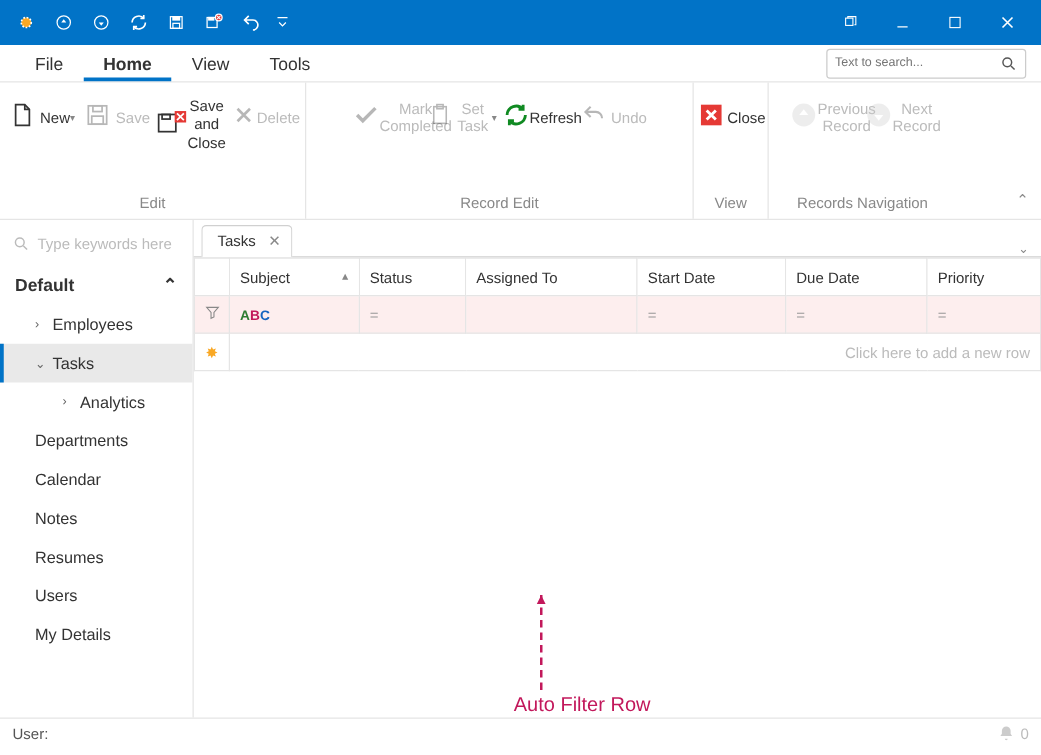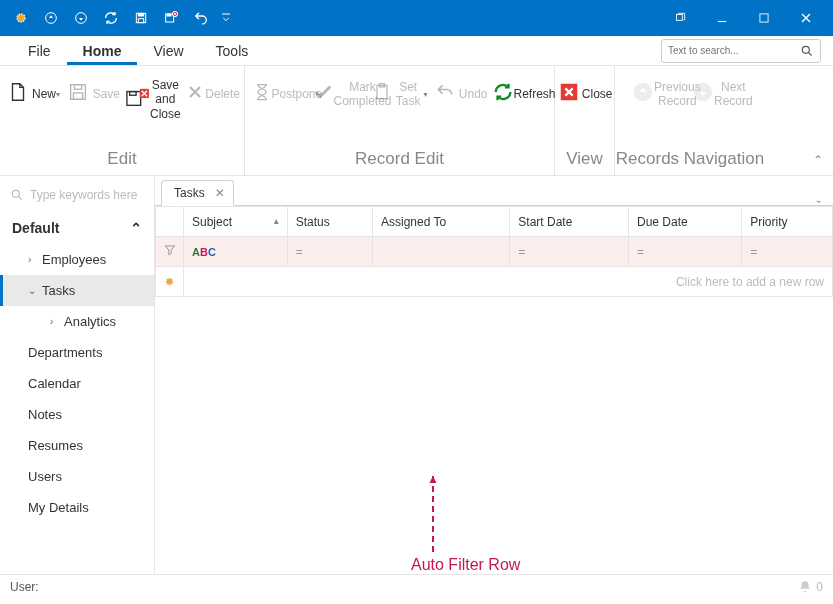--- a/index.html
+++ b/index.html
@@ -19,21 +19,21 @@
 .menubar .mitem.active { font-weight: 600; border-bottom: 3px solid #0173C7; padding-bottom: 3px; }
 .menubar .mspacer { flex: 1; }
 .menubar .search { width: 160px; height: 24px; border: 1px solid #ccc; border-radius: 3px; display: flex; align-items: center; padding: 0 6px; color: #aaa; font-size: 12px; }
 .menubar .search input { border: none; outline: none; flex: 1; font-size: 10px; color: #1d4ed8; }
 .menubar .search svg { width: 14px; height: 14px; }
 
 
 .ribbon { height: 110px; border-bottom: 1px solid #e5e5e5; display: flex; position: relative; }
 .ribbon .rgroup { display: flex; flex-direction: column; align-items: center; padding: 8px 0 2px; border-right: 1px solid #e5e5e5; }
 .ribbon .rgroup .btns { display: flex; flex: 1; align-items: flex-start; }
-.ribbon .rgroup .glabel { font-size: 17px; color: #888; padding: 2px 0 4px; }
+.ribbon .rgroup .glabel { font-size: 12px; color: #888; padding: 2px 0 4px; }
 .ribbon .rbtn { display: flex; align-items: center; justify-content: flex-start; width: 60px; padding: 4px 2px; text-align: center; font-size: 12px; line-height: 1.2; color: #333; cursor: pointer; }
 .ribbon .rbtn .ricon { width: 32px; height: 28px; display: flex; align-items: center; justify-content: center; margin-bottom: 4px; }
 .ribbon .rbtn.disabled { color: #bbb; }
 .ribbon .rbtn.disabled svg { opacity: 0.35; }
 .ribbon .rbtn .drop { font-size: 8px; color: #888; margin-top: 2px; }
 .ribbon .collapse { position: absolute; right: 10px; bottom: 8px; font-size: 12px; color: #888; }
 
 
 .mainrow { display: flex; height: 398px; }
 
@@ -220,60 +220,52 @@
         <span>Delete</span>
       </div>
     </div>
     <div class="glabel">Edit</div>
   </div>
 
   <div class="rgroup" style="width:310px">
     <div class="btns">
       <div class="rbtn disabled">
         <div class="ricon">
-            <svg viewBox="0 0 24 24" width="20" height="22" fill="none" stroke="#333" stroke-width="1.5">
-              <path d="M6 3h12M6 21h12M7 3c0 5 10 5 10 9s-10 4-10 9M17 3c0 5-10 5-10 9s10 4 10 9"></path>
-            </svg>
-          </div>
-        <span>Postpone</span>
-      </div>
-      <div class="rbtn disabled">
-        <div class="ricon">
             <svg viewBox="0 0 24 24" width="22" height="22" fill="none" stroke="#333" stroke-width="3">
               <path d="M4 12l5 5L20 6"></path>
             </svg>
           </div>
         <span>Mark Completed</span>
       </div>
       <div class="rbtn disabled">
         <div class="ricon">
             <svg viewBox="0 0 24 24" width="20" height="22" fill="none" stroke="#333" stroke-width="1.5">
               <rect x="6" y="4" width="12" height="16"></rect>
               <rect x="9" y="2" width="6" height="4"></rect>
             </svg>
           </div>
         <span>Set Task</span>
         <span class="drop">▾</span>
       </div>
-      <div class="rbtn disabled">
-        <div class="ricon">
-            <svg viewBox="0 0 24 24" width="22" height="20" fill="none" stroke="#333" stroke-width="2">
-              <path d="M9 14l-5-5 5-5M4 9h10a6 6 0 0 1 6 6"></path>
-            </svg>
-          </div>
-        <span>Undo</span>
-      </div>
       <div class="rbtn">
         <div class="ricon">
             <svg viewBox="0 0 24 24" width="22" height="22" fill="none" stroke="#108A22" stroke-width="2.5">
               <path d="M4 12a8 8 0 0 1 14-5M20 12a8 8 0 0 1-14 5"></path>
               <path d="M18 3v4h-4M6 21v-4h4"></path>
             </svg>
           </div>
         <span>Refresh</span>
+      </div>
+      <div class="rbtn disabled">
+        <div class="ricon">
+            <svg viewBox="0 0 24 24" width="22" height="20" fill="none" stroke="#333" stroke-width="2">
+              <path d="M9 14l-5-5 5-5M4 9h10a6 6 0 0 1 6 6"></path>
+            </svg>
+          </div>
+        <span>Undo</span>
       </div>
     </div>
     <div class="glabel">Record Edit</div>
   </div>
 
   <div class="rgroup" style="width:60px">
     <div class="btns">
       <div class="rbtn">
         <div class="ricon">
             <svg viewBox="0 0 24 24" width="22" height="22">

